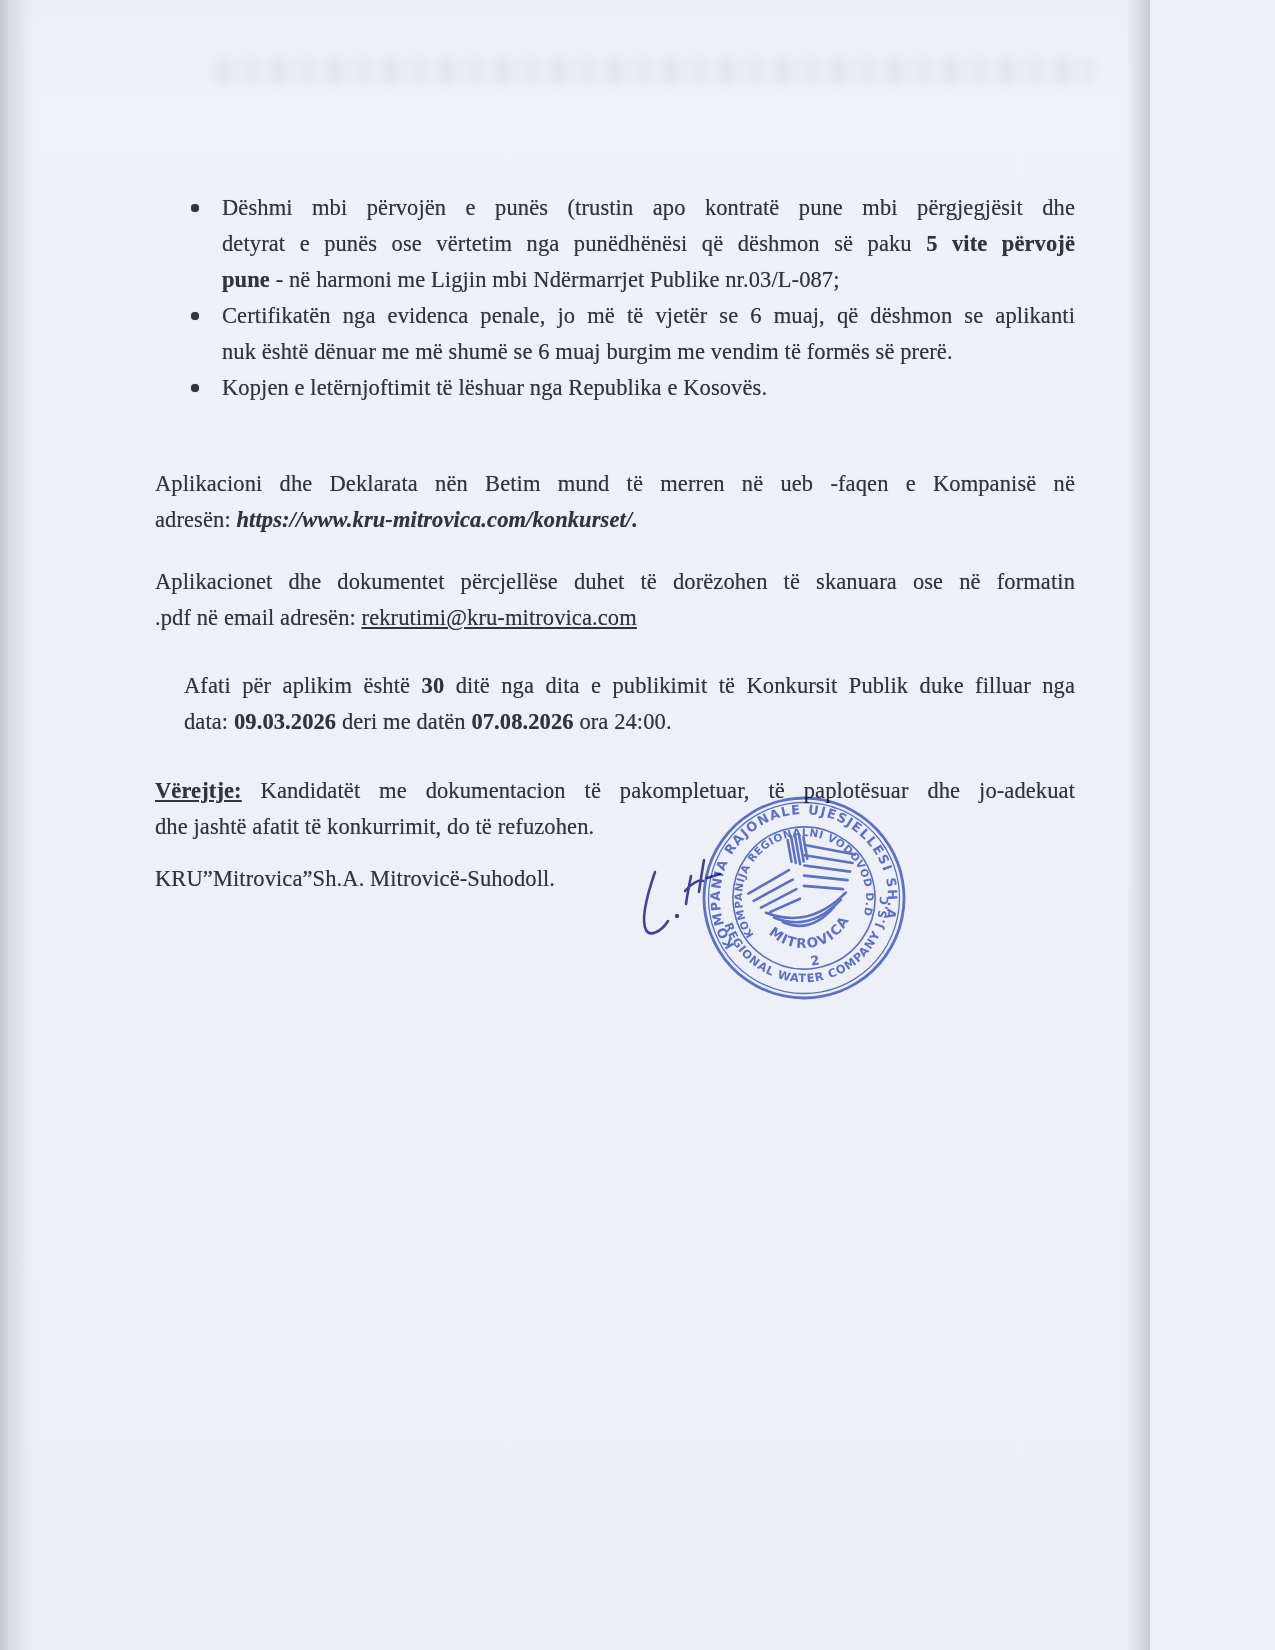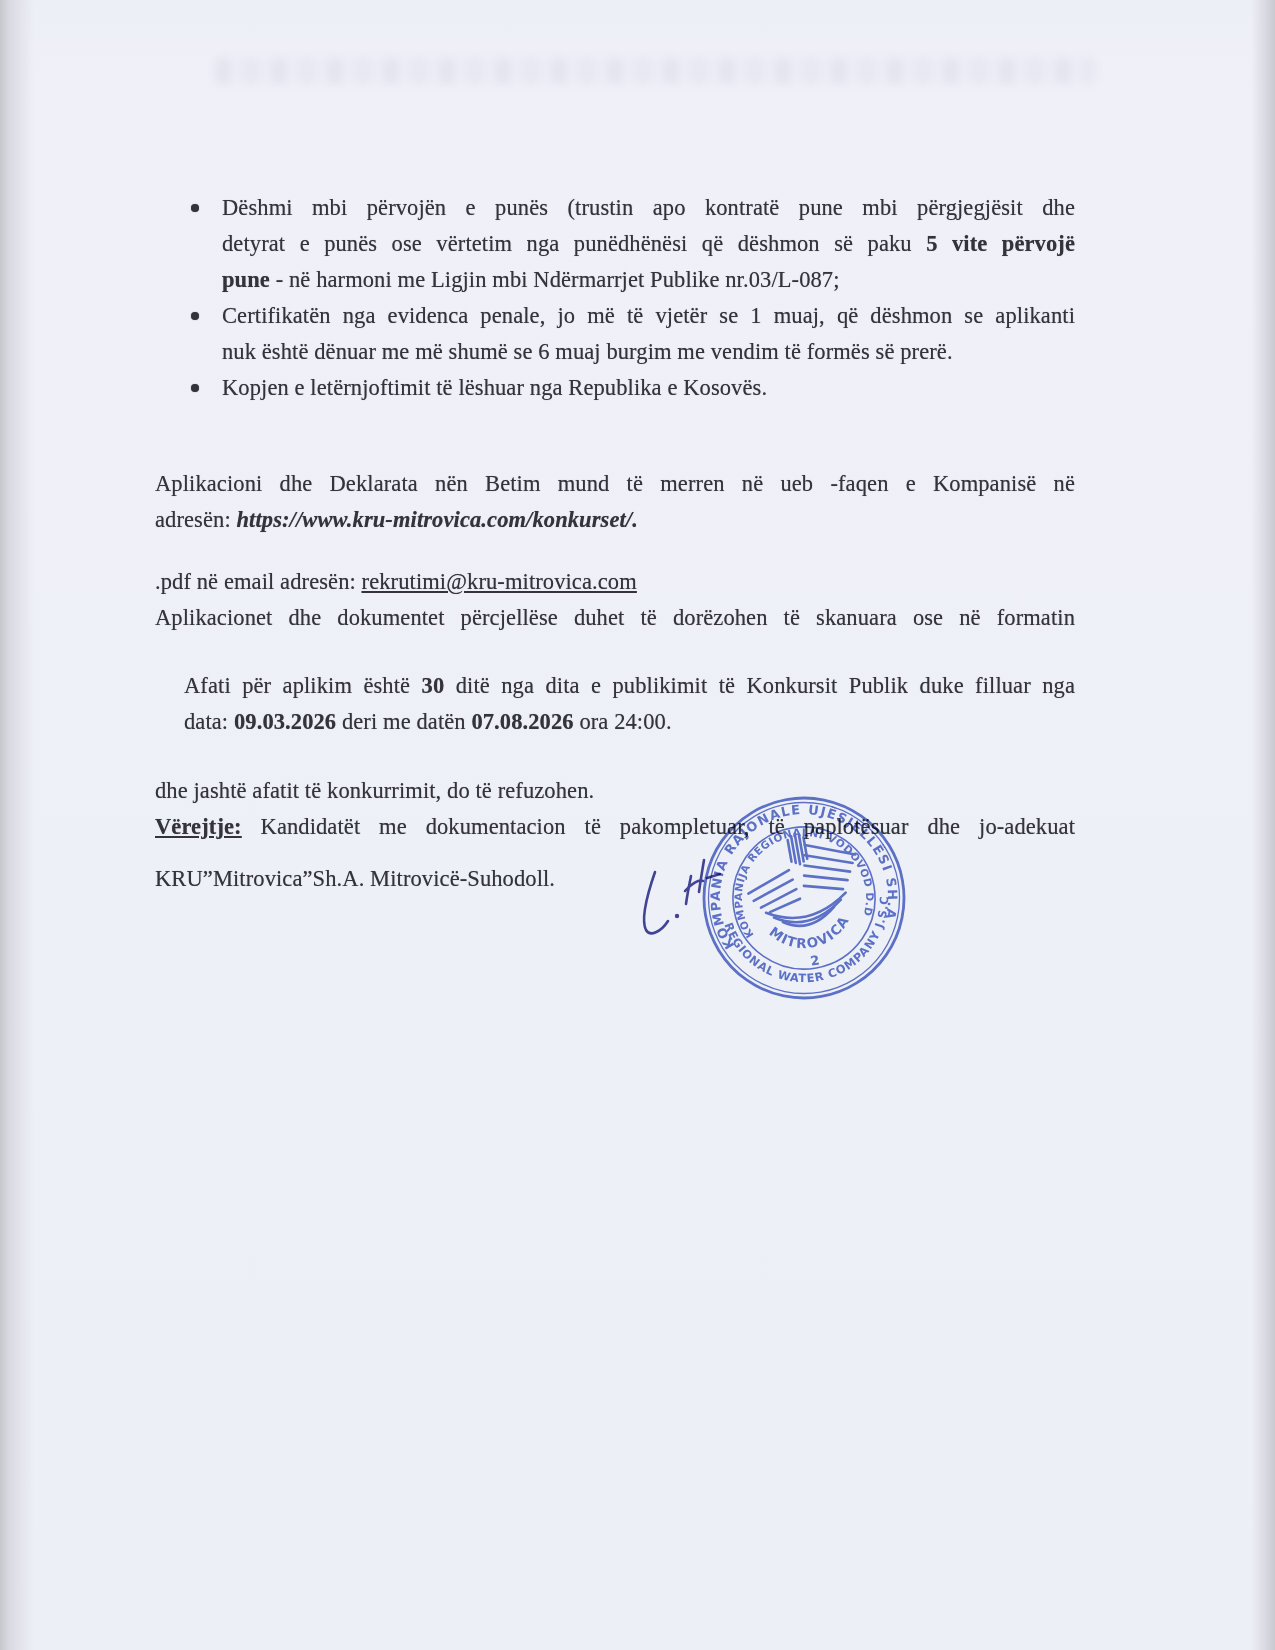--- a/index.html
+++ b/index.html
@@ -3,21 +3,21 @@
 <meta charset="utf-8">
 <style>
   html, body { margin: 0; padding: 0; }
   body {
     width: 1275px; height: 1650px;
     font-family: "Liberation Serif", serif;
     background: #eef0f8;
   }
   .page {
     position: relative;
-    width: 1275px; height: 1650px;
+    width: 1150px; height: 1650px;
     background: linear-gradient(180deg, #edeff7 0%, #eff0f8 6%, #eef0f8 60%, #edeff7 100%);
     overflow: hidden;
     color: #33333d;
   }
   .edge-left {
     position: absolute; left: 0; top: 0; bottom: 0; width: 36px;
     background: linear-gradient(90deg, #c6c7cc 0px, #d9dae1 9px, rgba(238,240,248,0) 34px);
   }
   .edge-right {
     position: absolute; right: 0; top: 0; bottom: 0; width: 26px;
@@ -82,52 +82,52 @@
           <div class="line j"><span>Dëshmi mbi përvojën e punës (trustin apo kontratë pune mbi përgjegjësit dhe</span></div>
           <div class="line j"><span>detyrat e punës  ose vërtetim nga punëdhënësi që dëshmon së paku </span><span class="b">5 vite përvojë</span></div>
           <div class="line"><span class="b">pune</span><span> - në harmoni me Ligjin mbi Ndërmarrjet Publike nr.03/L-087;</span></div>
         </div>
       </div>
 
 
       <div class="bullet">
         <span class="marker"></span>
         <div>
-          <div class="line j"><span>Certifikatën nga evidenca penale, jo më të vjetër se 1 muaj, që dëshmon se aplikanti</span></div>
+          <div class="line j"><span>Certifikatën nga evidenca penale, jo më të vjetër se 6 muaj, që dëshmon se aplikanti</span></div>
           <div class="line"><span>nuk është dënuar me më shumë se 6 muaj burgim me vendim të formës së prerë.</span></div>
         </div>
       </div>
 
       <div class="bullet">
         <span class="marker"></span>
         <div>
           <div class="line"><span>Kopjen e letërnjoftimit të lëshuar nga Republika e Kosovës.</span></div>
         </div>
       </div>
 
     </div>
 
     <div class="para-app">
       <div class="line j"><span>Aplikacioni dhe Deklarata nën Betim mund të merren në ueb -faqen e Kompanisë në</span></div>
       <div class="line"><span>adresën: </span><span class="lnk">https://www.kru-mitrovica.com/konkurset/.</span></div>
     </div>
 
     <div class="para-docs">
+      <div class="line j"><span>Aplikacionet dhe dokumentet përcjellëse duhet të dorëzohen të skanuara ose në formatin</span></div>
       <div class="line"><span>.pdf në email adresën: </span><span class="u">rekrutimi@kru-mitrovica.com</span></div>
-      <div class="line j"><span>Aplikacionet dhe dokumentet përcjellëse duhet të dorëzohen të skanuara ose në formatin</span></div>
     </div>
 
     <div class="para-deadline">
       <div class="line j"><span>Afati për aplikim është </span><span class="b">30</span><span> ditë nga dita e publikimit të Konkursit Publik duke filluar nga</span></div>
       <div class="line"><span>data: </span><span class="b">09.03.2026</span><span>  deri me datën </span><span class="b">07.08.2026</span><span>  ora 24:00.</span></div>
     </div>
 
     <div class="para-note">
+      <div class="line j"><span class="bu">Vërejtje:</span><span>  Kandidatët me dokumentacion të pakompletuar, të paplotësuar dhe jo-adekuat</span></div>
       <div class="line"><span>dhe jashtë afatit të konkurrimit, do të refuzohen.</span></div>
-      <div class="line j"><span class="bu">Vërejtje:</span><span>  Kandidatët me dokumentacion të pakompletuar, të paplotësuar dhe jo-adekuat</span></div>
     </div>
 
     <div class="para-company">
       <div class="line"><span>KRU”Mitrovica”Sh.A.  Mitrovicë-Suhodoll.</span></div>
     </div>
 
   </div>
 
   <div class="stamp-wrap">
     <svg width="220" height="220" viewBox="0 0 220 220">

